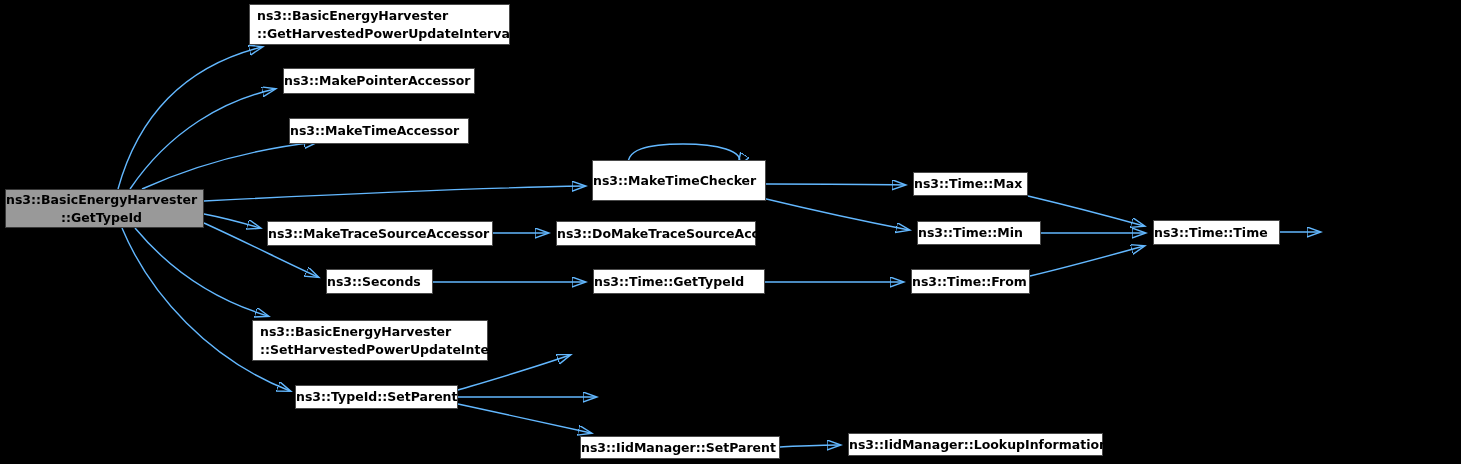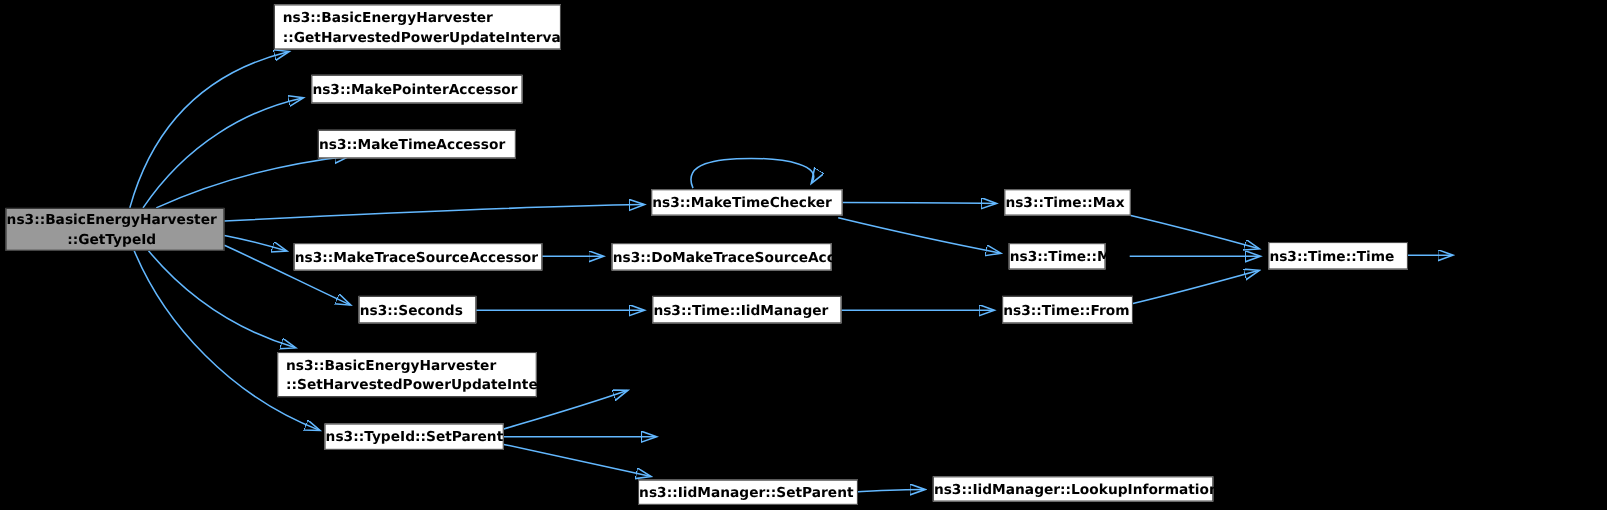--- a/index.html
+++ b/index.html
@@ -72,21 +72,21 @@
   </div>
 
   <div class="node" style="left:283px;top:68px;width:192px;height:26px">
     <span>ns3::MakePointerAccessor</span>
   </div>
 
   <div class="node" style="left:289px;top:118px;width:180px;height:26px">
     <span>ns3::MakeTimeAccessor</span>
   </div>
 
-  <div class="node" style="left:592px;top:172px;width:174px;height:24px">
+  <div class="node" style="left:592px;top:160px;width:174px;height:41px">
     <span>ns3::MakeTimeChecker</span>
   </div>
 
   <div class="node root" style="left:5px;top:189px;width:199px;height:39px">
     <span>ns3::BasicEnergyHarvester
 ::GetTypeId</span>
   </div>
 
   <div class="node" style="left:267px;top:221px;width:226px;height:25px">
     <span>ns3::MakeTraceSourceAccessor</span>
@@ -94,28 +94,28 @@
 
   <div class="node" style="left:556px;top:221px;width:200px;height:25px">
     <span>ns3::DoMakeTraceSourceAccessor</span>
   </div>
 
   <div class="node" style="left:326px;top:269px;width:107px;height:25px">
     <span>ns3::Seconds</span>
   </div>
 
   <div class="node" style="left:593px;top:269px;width:172px;height:25px">
-    <span>ns3::Time::IidManager</span>
+    <span>ns3::Time::GetTypeId</span>
   </div>
 
   <div class="node" style="left:913px;top:172px;width:115px;height:24px">
     <span>ns3::Time::Max</span>
   </div>
 
-  <div class="node" style="left:917px;top:221px;width:88px;height:24px">
+  <div class="node" style="left:917px;top:221px;width:124px;height:24px">
     <span>ns3::Time::Min</span>
   </div>
 
   <div class="node" style="left:911px;top:269px;width:119px;height:25px">
     <span>ns3::Time::From</span>
   </div>
 
   <div class="node" style="left:1153px;top:220px;width:127px;height:25px">
     <span>ns3::Time::Time</span>
   </div>

